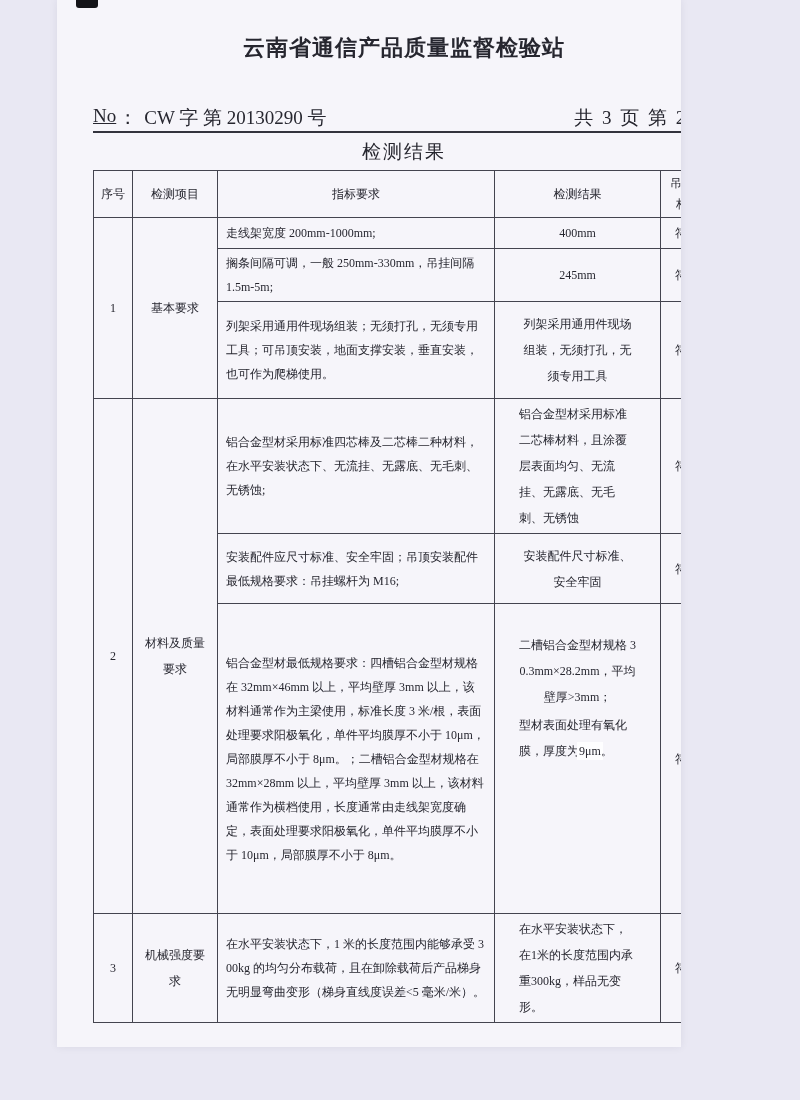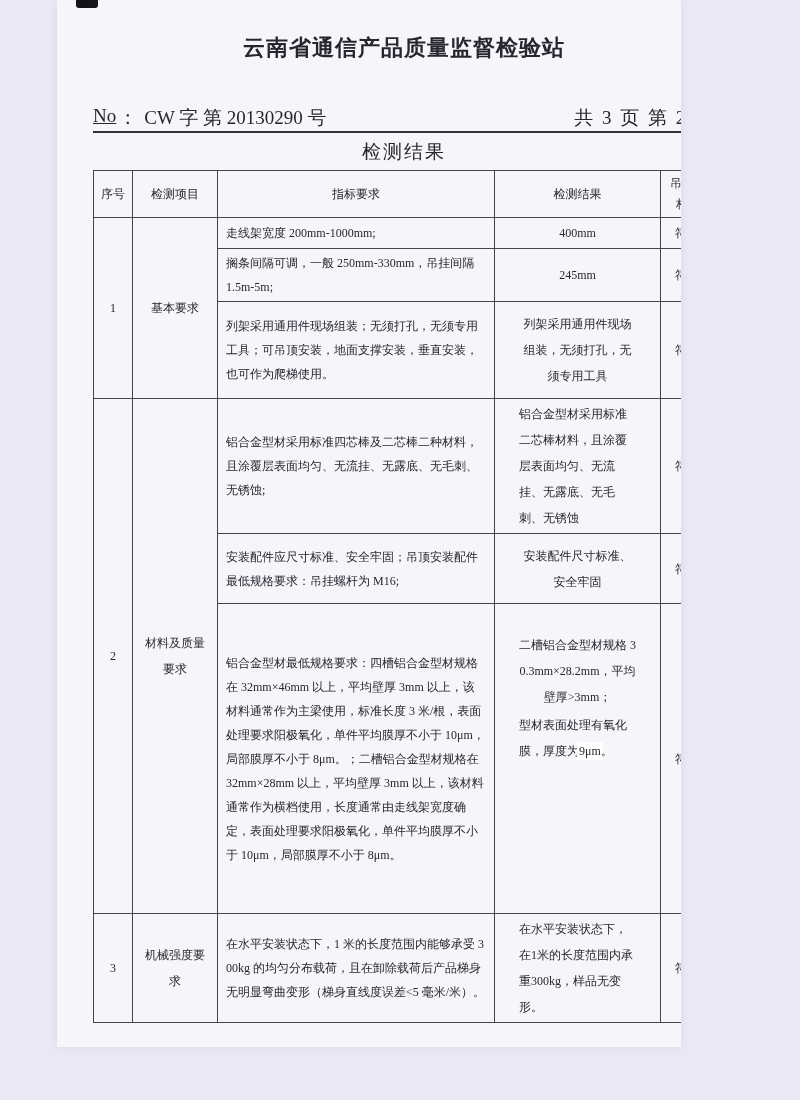--- a/index.html
+++ b/index.html
@@ -141,21 +141,21 @@
     </tr>
     <tr class="r2">
       <td class="req">列架采用通用件现场组装；无须打孔，无须专用工具；可吊顶安装，地面支撑安装，垂直安装，也可作为爬梯使用。</td>
       <td class="res">列架采用通用件现场组装，无须打孔，无须专用工具</td>
       <td class="judg">符合</td>
     </tr>
 
     <tr class="r3">
       <td class="seq" rowspan="3">2</td>
       <td class="item" rowspan="3">材料及质量要求</td>
-      <td class="req">铝合金型材采用标准四芯棒及二芯棒二种材料，且涂覆层表面均匀、无流挂、无露底、无毛刺、无锈蚀;</td>
+      <td class="req">铝合金型材采用标准四芯棒及二芯棒二种材料，在水平安装状态下、无流挂、无露底、无毛刺、无锈蚀;</td>
       <td class="res res-left">铝合金型材采用标准二芯棒材料，且涂覆层表面均匀、无流挂、无露底、无毛刺、无锈蚀</td>
       <td class="judg">符合</td>
     </tr>
     <tr class="r4">
       <td class="req">安装配件应尺寸标准、安全牢固；吊顶安装配件最低规格要求：吊挂螺杆为 M16;</td>
       <td class="res">安装配件尺寸标准、安全牢固</td>
       <td class="judg">符合</td>
     </tr>
     <tr class="r5">
       <td class="req">铝合金型材最低规格要求：四槽铝合金型材规格在 32mm×46mm 以上，平均壁厚 3mm 以上，该材料通常作为主梁使用，标准长度 3 米/根，表面处理要求阳极氧化，单件平均膜厚不小于 10μm，局部膜厚不小于 8μm。；二槽铝合金型材规格在 32mm×28mm 以上，平均壁厚 3mm 以上，该材料通常作为横档使用，长度通常由走线架宽度确定，表面处理要求阳极氧化，单件平均膜厚不小于 10μm，局部膜厚不小于 8μm。</td>

